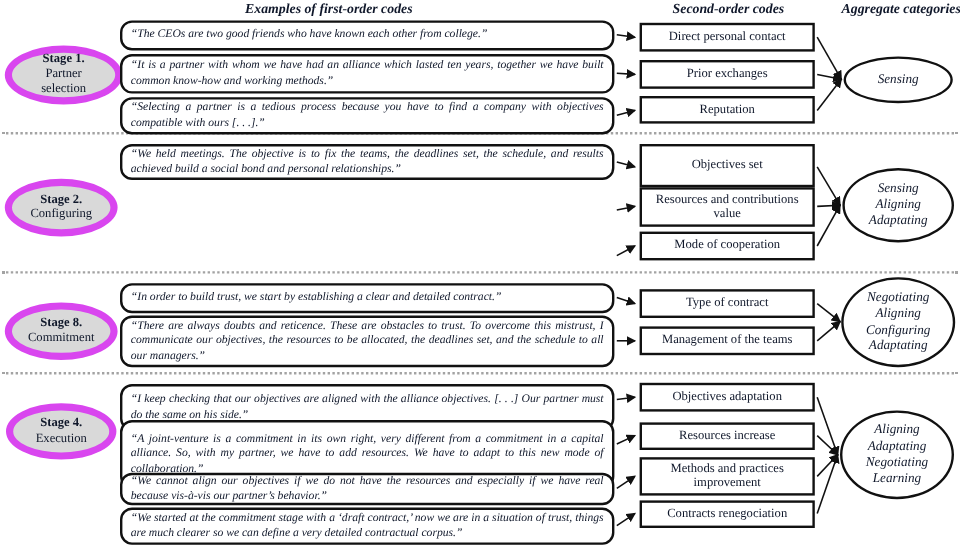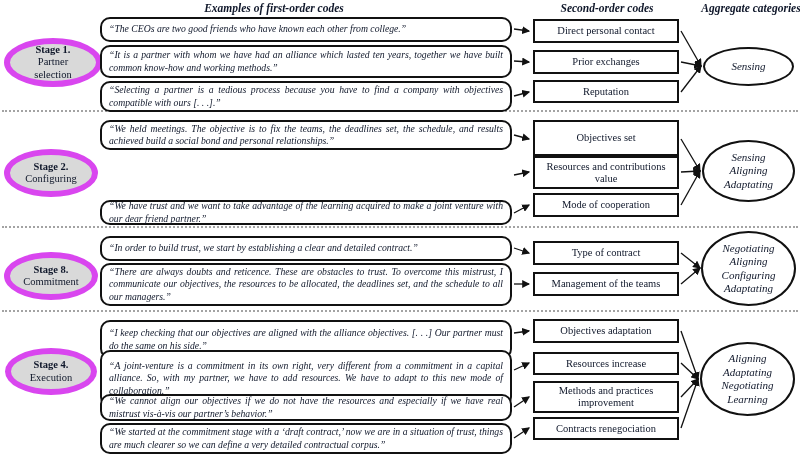--- a/index.html
+++ b/index.html
@@ -100,48 +100,47 @@
   <div class="code" style="top:19px;height:24px">Direct personal contact</div>
   <div class="code" style="top:50px;height:24px">Prior exchanges</div>
   <div class="code" style="top:80px;height:23px">Reputation</div>
   <div class="agg" style="left:703px;top:47px;width:91px;height:39px">Sensing</div>
 
   <div class="stage-ellipse" style="left:4px;top:149px;width:94px;height:48px">
     <span class="stage-title">Stage 2.</span>
     <span class="stage-subtitle">Configuring</span>
   </div>
   <div class="quote" style="top:120px;height:30px">“We held meetings. The objective is to fix the teams, the deadlines set, the schedule, and results achieved build a social bond and personal relationships.”</div>
-  <div class="quote" style="top:200px;height:25px">“We have trust and we want to take advantage of the learning acquired to make a joint venture with our dear friend partner.”</div>
   <div class="code" style="top:120px;height:36px">Objectives set</div>
   <div class="code" style="top:156px;height:33px">Resources and contributions value</div>
   <div class="code" style="top:193px;height:24px">Mode of cooperation</div>
   <div class="agg" style="left:702px;top:140px;width:93px;height:62px">Sensing
 Aligning
 Adaptating</div>
 
   <div class="stage-ellipse" style="left:4px;top:252px;width:94px;height:48px">
     <span class="stage-title">Stage 8.</span>
     <span class="stage-subtitle">Commitment</span>
   </div>
   <div class="quote" style="top:236px;height:25px">“In order to build trust, we start by establishing a clear and detailed contract.”</div>
   <div class="quote" style="top:263px;height:43px">“There are always doubts and reticence. These are obstacles to trust. To overcome this mistrust, I communicate our objectives, the resources to be allocated, the deadlines set, and the schedule to all our managers.”</div>
   <div class="code" style="top:241px;height:24px">Type of contract</div>
   <div class="code" style="top:272px;height:24px">Management of the teams</div>
   <div class="agg" style="left:701px;top:231px;width:95px;height:75px">Negotiating
 Aligning
 Configuring
 Adaptating</div>
 
-  <div class="stage-ellipse" style="left:5px;top:348px;width:92px;height:47px">
+  <div class="stage-ellipse" style="left:5px;top:336px;width:92px;height:47px">
     <span class="stage-title">Stage 4.</span>
     <span class="stage-subtitle">Execution</span>
   </div>
   <div class="quote" style="top:320px;height:39px">“I keep checking that our objectives are aligned with the alliance objectives. [. . .] Our partner must do the same on his side.”</div>
   <div class="quote" style="top:350px;height:57px">“A joint-venture is a commitment in its own right, very different from a commitment in a capital alliance. So, with my partner, we have to add resources. We have to adapt to this new mode of collaboration.”</div>
-  <div class="quote" style="top:394px;height:27px">“We cannot align our objectives if we do not have the resources and especially if we have real mistrust vis-à-vis our partner’s behavior.”</div>
+  <div class="quote" style="top:394px;height:27px">“We cannot align our objectives if we do not have the resources and especially if we have real because vis-à-vis our partner’s behavior.”</div>
   <div class="quote" style="top:423px;height:31px">“We started at the commitment stage with a ‘draft contract,’ now we are in a situation of trust, things are much clearer so we can define a very detailed contractual corpus.”</div>
   <div class="code" style="top:319px;height:24px">Objectives adaptation</div>
   <div class="code" style="top:352px;height:23px">Resources increase</div>
   <div class="code" style="top:381px;height:32px">Methods and practices improvement</div>
   <div class="code" style="top:417px;height:23px">Contracts renegociation</div>
   <div class="agg" style="left:700px;top:342px;width:95px;height:74px">Aligning
 Adaptating
 Negotiating
 Learning</div>
 

